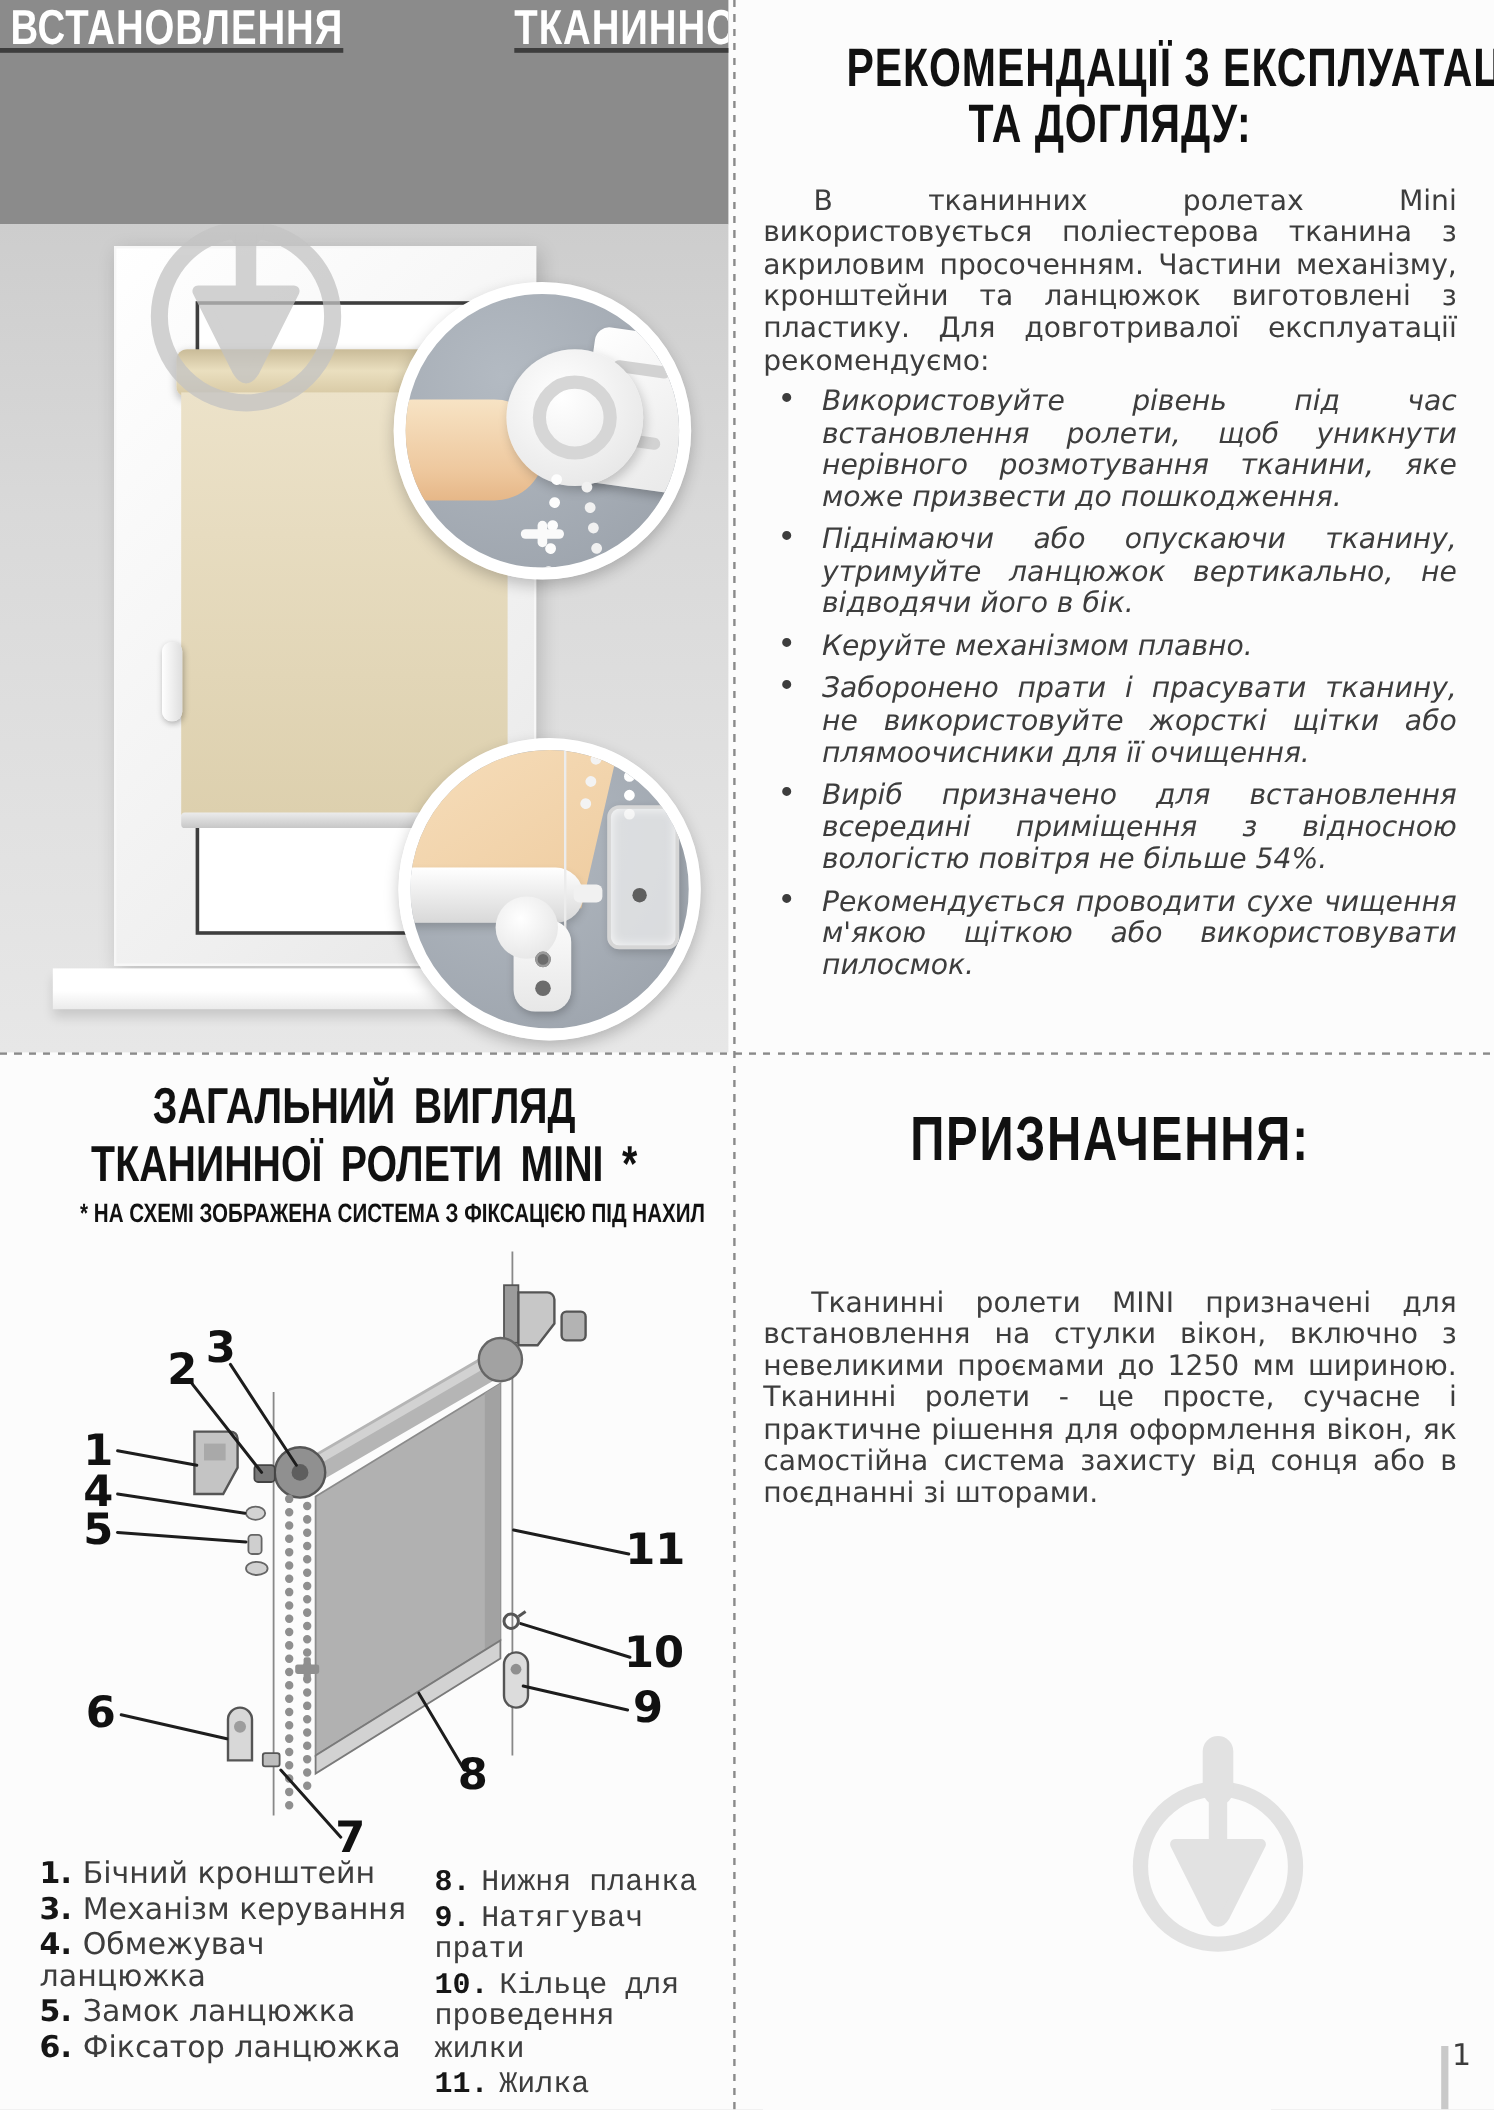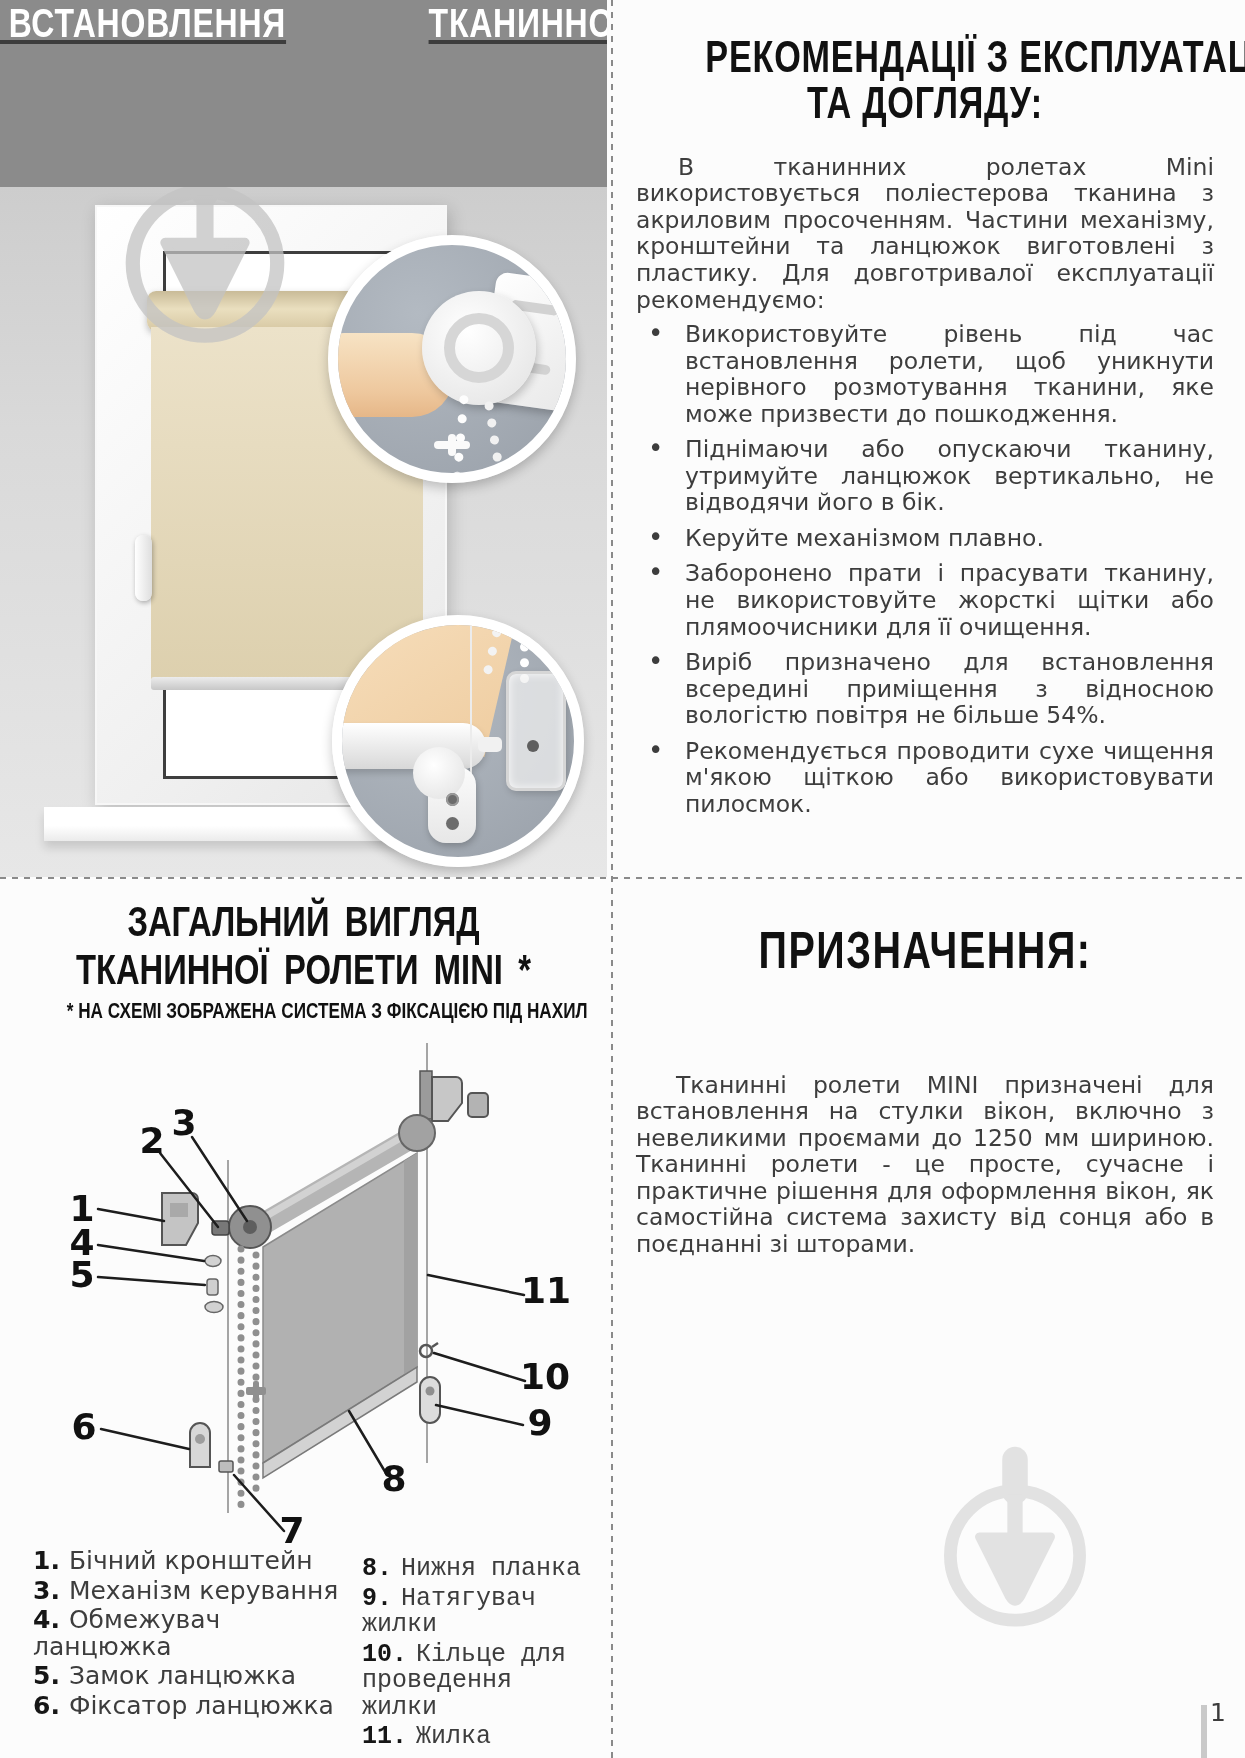--- a/index.html
+++ b/index.html
@@ -83,21 +83,21 @@
   
   .watermark{position:absolute;pointer-events:none;}
 
   
   .tr-col{position:absolute;left:636px;top:34px;width:578px;}
   .tr-col .hline{font-size:45px;letter-spacing:1px;line-height:1.02;}
   .body-text{font-size:23.5px;line-height:1.13;text-align:justify;color:#3d3d3d;}
   .intro{margin:28px 0 0;text-indent:42px;}
   .rec-list{list-style:none;margin:8px 0 0;padding:0;}
   .rec-list li{position:relative;padding-left:49px;margin-bottom:9px;text-align:justify;
-    font-size:23.5px;line-height:1.13;color:#3d3d3d;}
+    font-size:23.5px;line-height:1.13;color:#3d3d3d;font-style:italic;}
   .rec-list li::before{content:"\2022";position:absolute;left:12px;top:-2px;font-size:26px;color:#3d3d3d;}
 
   
   .bl-title{position:absolute;left:0;top:898px;width:607px;}
   .bl-title .line1,.bl-title .line2{font-size:42px;transform:scaleX(.78);word-spacing:8px;}
   .bl-title .sub{font-size:22px;margin-top:4px;transform:scaleX(.78);}
   .diagram{position:absolute;left:0;top:1035px;width:607px;height:515px;}
   .parts-col{position:absolute;font-size:25px;color:#3d3d3d;}
   .parts-col .pitem{line-height:1.06;margin-bottom:3px;}
   .parts-col b{color:#161616;margin-right:9px;font-weight:700;}
@@ -269,21 +269,21 @@
   <div class="parts-col parts-col1">
     <div class="pitem"><b>1.</b><span>Бічний кронштейн</span></div>
     <div class="pitem"><b>3.</b><span>Механізм керування</span></div>
     <div class="pitem"><b>4.</b><span>Обмежувач ланцюжка</span></div>
     <div class="pitem"><b>5.</b><span>Замок ланцюжка</span></div>
     <div class="pitem"><b>6.</b><span>Фіксатор ланцюжка</span></div>
 
   </div>
   <div class="parts-col parts-col2">
     <div class="pitem"><b>8.</b><span>Нижня планка</span></div>
-    <div class="pitem"><b>9.</b><span>Натягувач жилки</span></div>
+    <div class="pitem"><b>9.</b><span>Натягувач прати</span></div>
     <div class="pitem"><b>10.</b><span>Кільце для проведення жилки</span></div>
     <div class="pitem"><b>11.</b><span>Жилка</span></div>
   </div>
 
   <div class="br-title">
     <div class="hline">ПРИЗНАЧЕННЯ:</div>
   </div>
   <p class="body-text br-par">Тканинні ролети MINI призначені для встановлення на стулки вікон, включно з невеликими проємами до 1250 мм шириною. Тканинні ролети - це просте, сучасне і практичне рішення для оформлення вікон, як самостійна система захисту від сонця або в поєднанні зі шторами.</p>
 
   <svg class="watermark" style="left:930px;top:1445px;width:170px;height:204px;color:#e2e2e2" viewBox="-100 -120 200 240">

